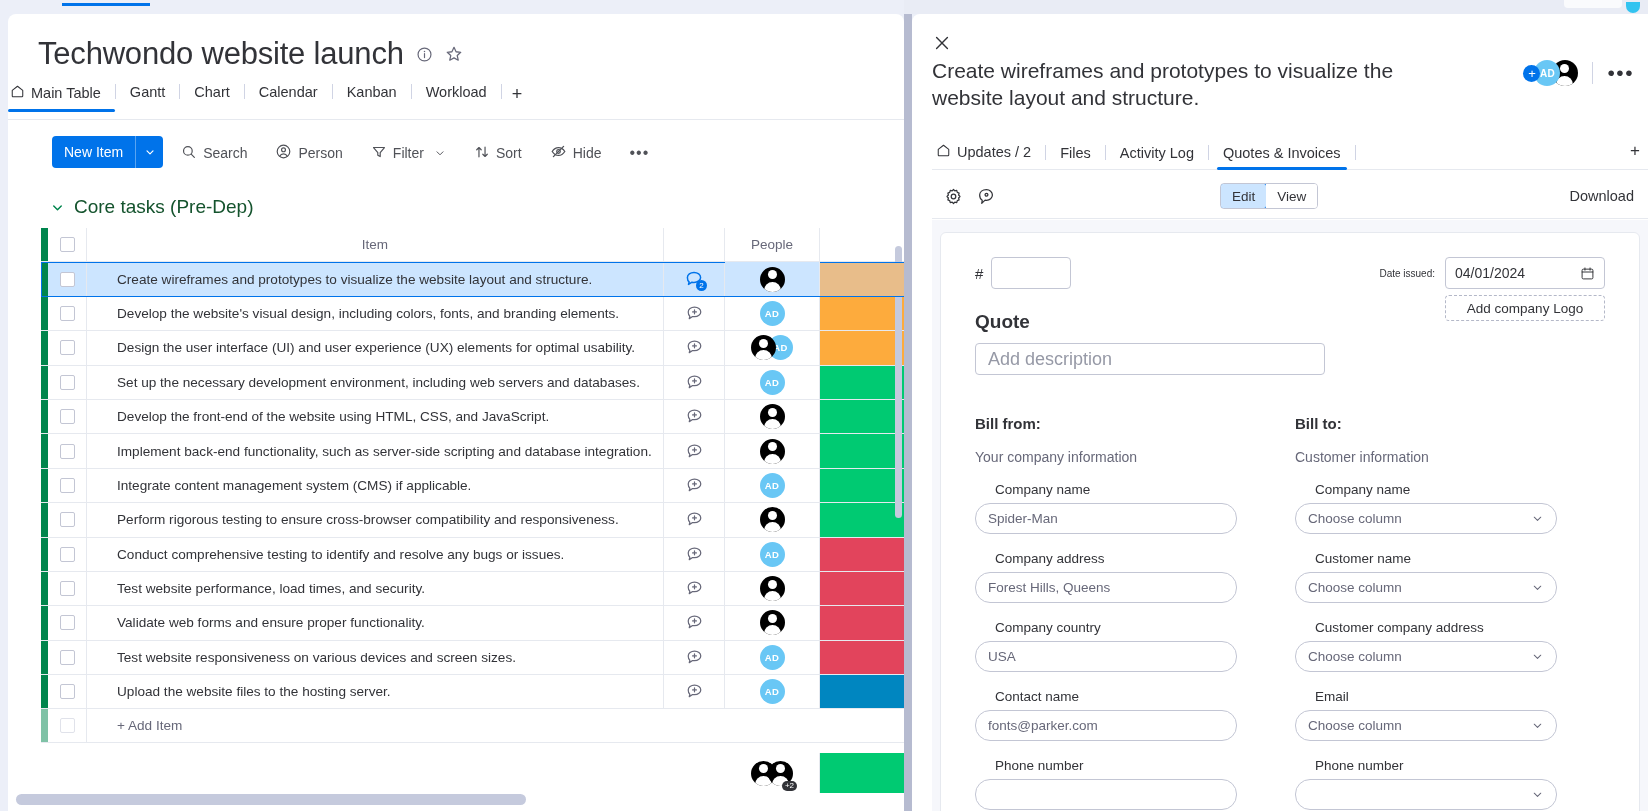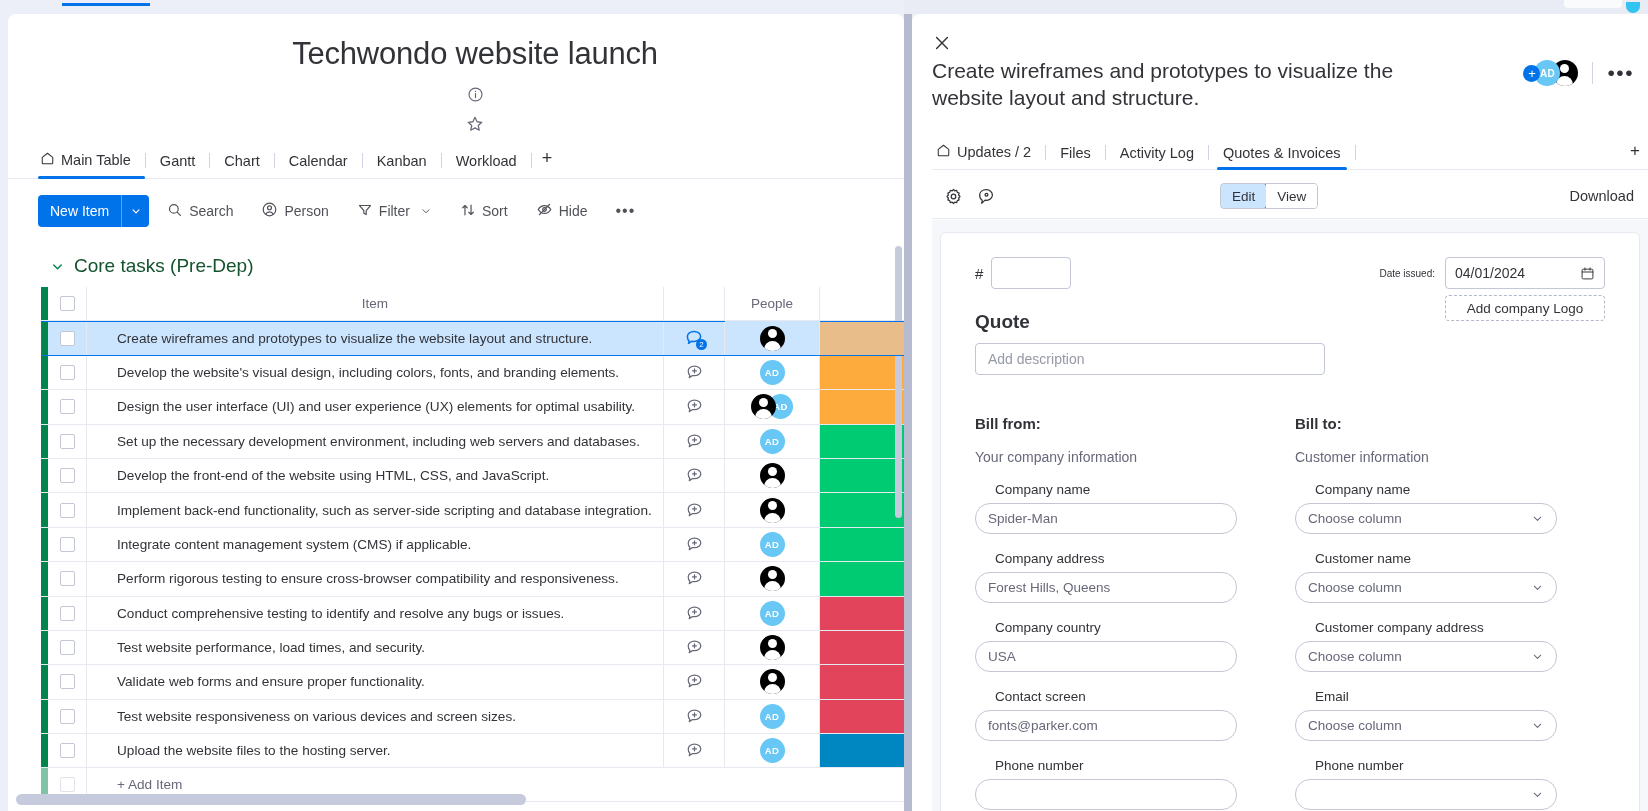--- a/index.html
+++ b/index.html
@@ -18,33 +18,32 @@
     width: 896px; height: 797px;
     background: #ffffff;
     border-radius: 8px 8px 0 0;
     overflow: hidden;
   }
   .board-inner { position: relative; width: 100%; height: 100%; }
 
   
   .board-title-row {
     display: flex; align-items: center; gap: 12px;
-    padding: 20px 0 0 38px;
-    flex-direction: column;
+    padding: 20px 0 0 30px;
   }
   .board-title {
     font-size: 31px; font-weight: 400; color: #323338;
     letter-spacing: -0.2px; line-height: 40px;
   }
   .title-icon { color: #676879; display:flex; align-items:center; }
 
   
   .view-tabs {
-    display: flex; align-items: flex-end;
-    padding-left: 30px; margin-top: 10px;
+    display: flex; align-items: flex-start;
+    margin-top: 10px;
     height: 36px;
     border-bottom: 1px solid #e6e9ef;
     width: 100%;
   }
   .view-tab {
     display: flex; align-items: center; gap: 6px;
     font-size: 14.5px; color: #323338;
     padding: 0 14px 9px 14px;
     position: relative; cursor: pointer; white-space: nowrap;
   }
@@ -52,22 +51,22 @@
   .view-tab.active { color: #323338; }
   .view-tab.active::after {
     content: ""; position: absolute; left: 0; right: 0; bottom: -1px;
     height: 3px; background: #0073ea; border-radius: 2px;
   }
   .tab-sep { width: 1px; height: 15px; background: #d0d4e4; margin-bottom: 10px; }
   .tab-plus { font-size: 18px; color: #323338; padding: 0 10px 9px 10px; cursor: pointer; }
 
   
   .action-bar {
-    display: flex; align-items: center; gap: 0;
-    padding-left: 30px; margin-top: 16px; height: 32px;
+    display: flex; align-items: flex-end; gap: 0;
+    padding-left: 44px; margin-top: 16px; height: 32px;
   }
   .new-item-btn {
     display: flex; align-items: stretch;
     background: #0073ea; color: #fff;
     border-radius: 4px; overflow: hidden;
     height: 32px; cursor: pointer;
     font-size: 14px;
   }
   .new-item-btn .label { padding: 0 12px; display: flex; align-items: center; font-weight: 400; }
   .new-item-btn .caret {
@@ -330,21 +329,21 @@
     width: 160px; height: 26px;
     border: 1px dashed #b4b8c8; border-radius: 4px;
     display: flex; align-items: center; justify-content: center;
     font-size: 13.5px; color: #323338; cursor: pointer;
   }
   .quote-h { font-size: 19px; font-weight: 700; color: #323338; margin-top: 22px; }
   .desc-input {
     margin-top: 10px; width: 350px; height: 32px;
     border: 1px solid #c3c6d4; border-radius: 4px;
     display: flex; align-items: center; padding-left: 12px;
-    font-size: 14px; color: #9699a6; background: #fff;
+    font-size: 18px; color: #9699a6; background: #fff;
   }
   .cols { display: flex; gap: 58px; margin-top: 40px; }
   .col { width: 262px; }
   .bill-h { font-size: 15px; font-weight: 700; color: #323338; }
   .bill-sub { font-size: 14px; color: #676879; margin-top: 17px; }
   .fld-lbl { font-size: 13.5px; color: #323338; margin-top: 17px; margin-left: 20px; }
   .fld {
     margin-top: 6px; width: 262px; height: 31px;
     border: 1px solid #c3c6d4; border-radius: 15px;
     display: flex; align-items: center; padding: 0 12px;
@@ -941,21 +940,21 @@
                 <span style="color: rgb(103, 104, 121);">Spider-Man</span>
               </div>
               <div class="fld-lbl">Company address</div>
               <div class="fld">
                 <span style="color: rgb(103, 104, 121);">Forest Hills, Queens</span>
               </div>
               <div class="fld-lbl">Company country</div>
               <div class="fld">
                 <span style="color: rgb(103, 104, 121);">USA</span>
               </div>
-              <div class="fld-lbl">Contact screen</div>
+              <div class="fld-lbl">Contact name</div>
               <div class="fld">
                 <span style="color: rgb(103, 104, 121);">fonts@parker.com</span>
               </div>
               <div class="fld-lbl">Phone number</div>
               <div class="fld">
                 <span style="color: rgb(103, 104, 121);"></span>
               </div>
             </div>
         </div>
 

